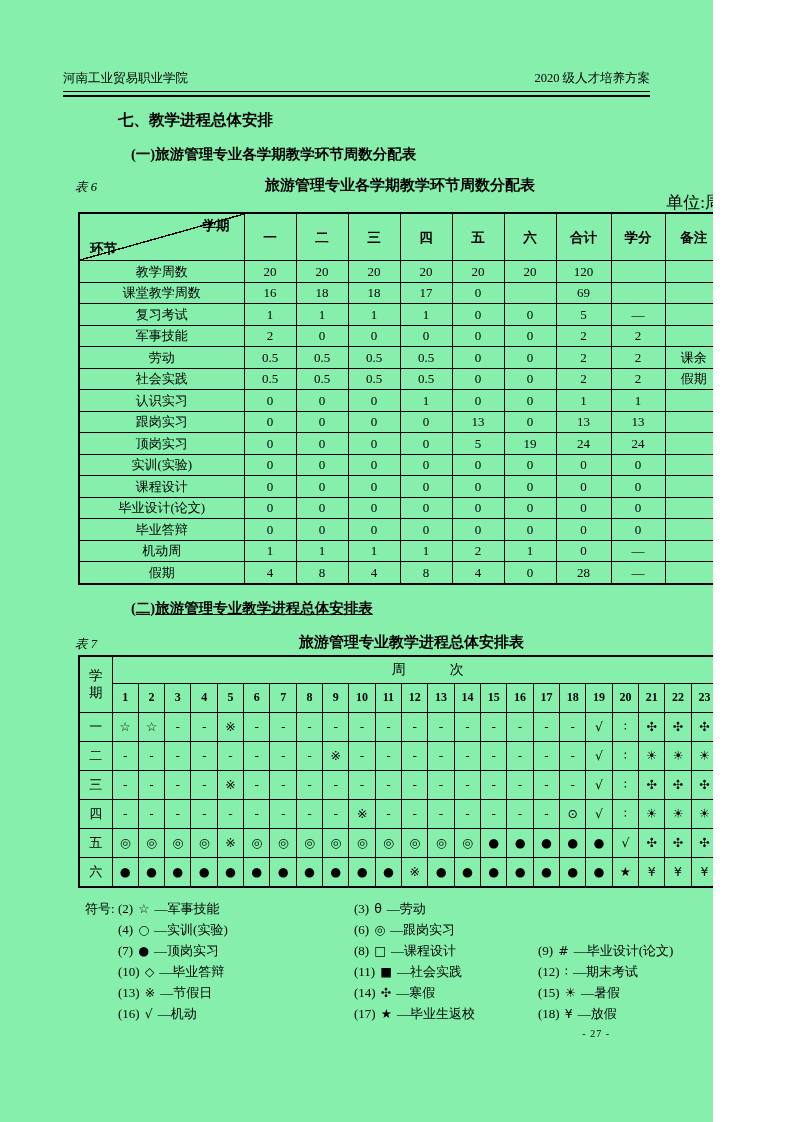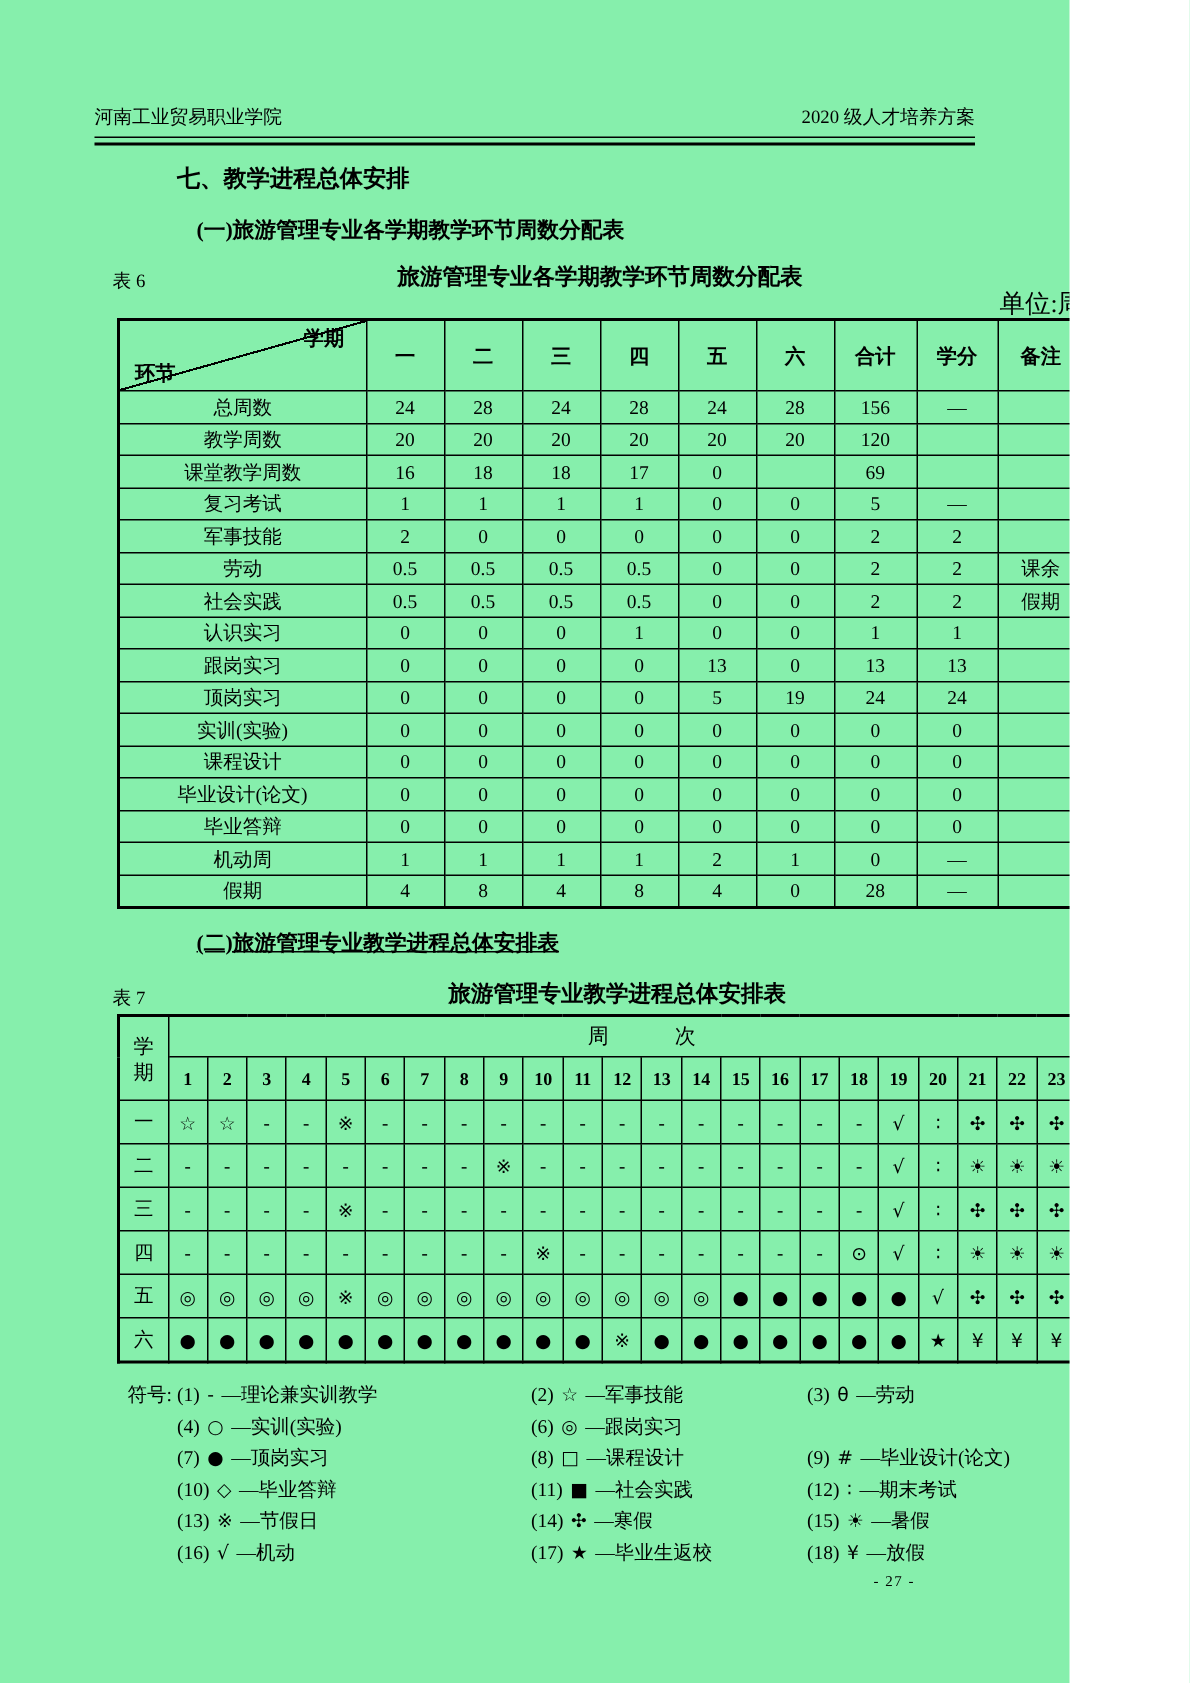--- a/index.html
+++ b/index.html
@@ -13,21 +13,21 @@
        margin:70px 63px 0 63px;font-size:12.5px;}
   .rule{margin:4px 63px 0 63px;}
   .rule .thin{border-top:1px solid #000;}
   .rule .thick{margin-top:3px;height:2px;background:#000;}
   
   .h1{margin:14px 0 14px 118px;font-size:15.5px;font-weight:bold;line-height:18px;}
   .h2{margin:17px 0 0 131px;font-size:14.5px;font-weight:bold;line-height:17px;}
   .h2b{margin:15px 0 16px 131px;font-size:14.5px;font-weight:bold;line-height:17px;text-decoration:underline;}
   
   .cap{position:relative;margin-top:13px;line-height:19px;}
-  .cap .lbl{position:absolute;left:75px;top:2px;font-size:12.5px;font-weight:normal;}
+  .cap .lbl{position:absolute;left:75px;top:2px;font-size:12.5px;font-weight:normal;font-style:italic;}
   .cap .ttl{display:block;text-align:center;font-size:15px;font-weight:bold;}
   .cap6 .ttl{width:644px;margin-left:78px;}
   .cap7 .ttl{width:667px;margin-left:78px;}
   .unit{width:644px;margin-left:78px;text-align:right;font-size:17px;font-weight:normal;
         margin-top:0;line-height:15px;}
   
   table{border-collapse:collapse;table-layout:fixed;}
   #t6{width:644px;margin:2px 0 0 78px;border:2px solid #000;}
   #t6 td,#t6 th{border:1px solid #000;text-align:center;vertical-align:middle;
       font-size:13px;padding:0;line-height:15px;font-weight:normal;}
@@ -107,32 +107,20 @@
           <th>四</th>
           <th>五</th>
           <th>六</th>
           <th>合计</th>
           <th>学分</th>
           <th>备注</th>
         </tr>
     </thead>
     <tbody>
         <tr>
-          <td>总周数</td>
-          <td>24</td>
-          <td>28</td>
-          <td>24</td>
-          <td>28</td>
-          <td>24</td>
-          <td>28</td>
-          <td>156</td>
-          <td>—</td>
-          <td></td>
-        </tr>
-        <tr>
           <td>教学周数</td>
           <td>20</td>
           <td>20</td>
           <td>20</td>
           <td>20</td>
           <td>20</td>
           <td>20</td>
           <td>120</td>
           <td></td>
           <td></td>
@@ -513,21 +501,20 @@
           <td class="sym">¥</td>
           <td class="sym">¥</td>
           <td class="sym">¥</td>
         </tr>
       </tbody>
   </table>
 
   <div class="legend">
       <div class="legend-line">
         <span class="lpre">符号:</span>
-        <span class="litem"><span class="lnum">(1)</span><span class="lsym">-</span><span class="ldesc">—理论兼实训教学</span></span>
         <span class="litem"><span class="lnum">(2)</span><span class="lsym">☆</span><span class="ldesc">—军事技能</span></span>
         <span class="litem"><span class="lnum">(3)</span><span class="lsym">θ</span><span class="ldesc">—劳动</span></span>
       </div>
       <div class="legend-line">
         <span class="lpre"></span>
         <span class="litem"><span class="lnum">(4)</span><span class="lsym">○</span><span class="ldesc">—实训(实验)</span></span>
         <span class="litem"><span class="lnum">(6)</span><span class="lsym">◎</span><span class="ldesc">—跟岗实习</span></span>
       </div>
       <div class="legend-line">
         <span class="lpre"></span>

